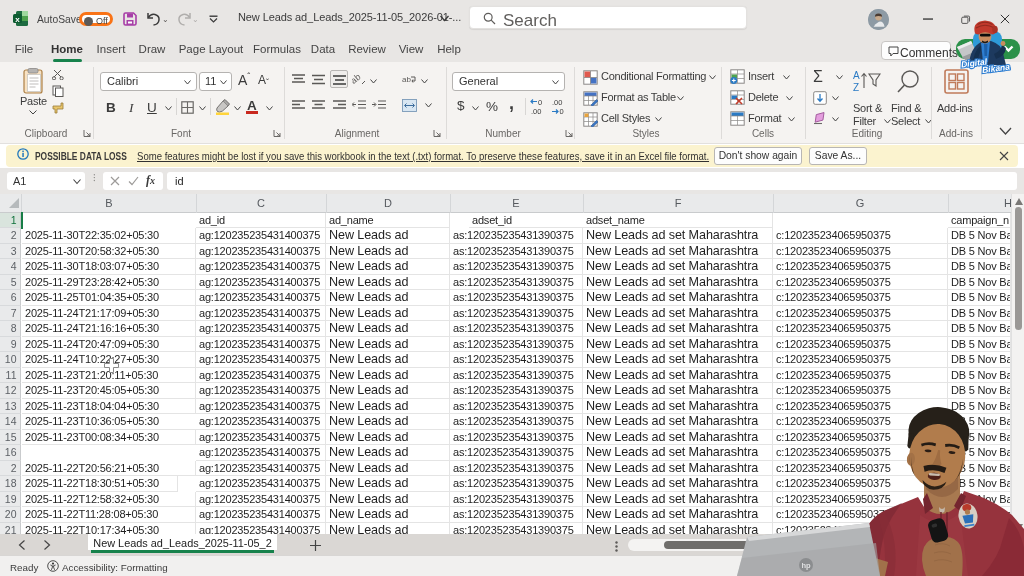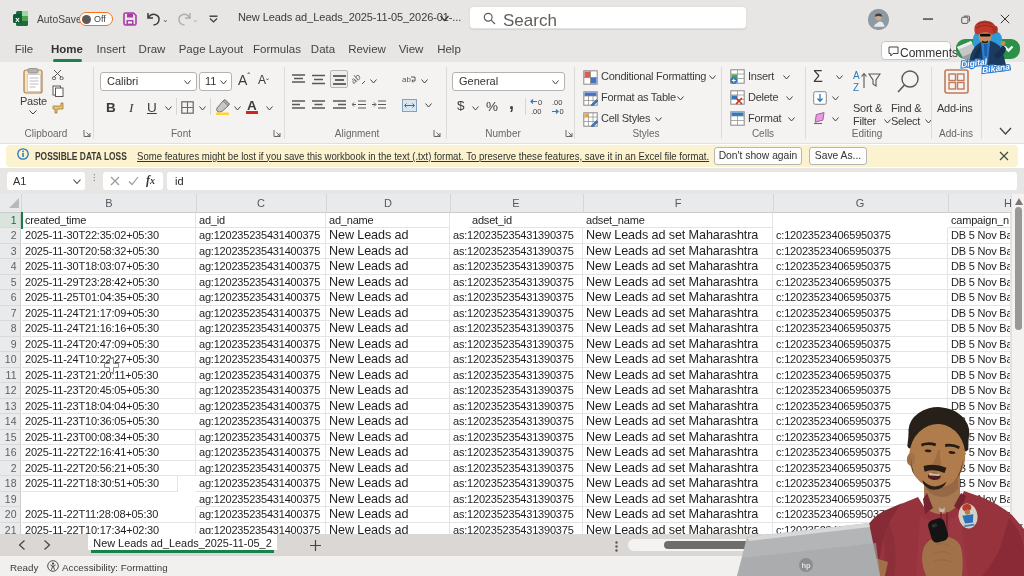--- a/index.html
+++ b/index.html
@@ -55,21 +55,21 @@
 
   <svg class="abs" style="left:13px;top:11px" width="15" height="15" viewBox="0 0 15 15">
     <rect x="3" y="0" width="12" height="15" rx="1.5" fill="#1d6b40"></rect>
     <rect x="9" y="0" width="6" height="5" fill="#9fd89f"></rect>
     <rect x="9" y="5" width="6" height="5" fill="#4ea24e"></rect>
     <rect x="0" y="3" width="9" height="9" rx="1.5" fill="#0e5c31"></rect>
     <text x="4.5" y="10.5" font-size="8" font-weight="bold" fill="#fff" text-anchor="middle" font-family="Liberation Sans">x</text>
   </svg>
   <div class="abs" style="left:37px;top:13.5px;font-size:10.3px;color:#444">AutoSave</div>
 
-  <div class="abs" style="left:79px;top:12px;width:34px;height:14px;background:#fff;border:1px solid #f97316;border-radius:8px">
+  <div class="abs" style="left:79px;top:12px;width:34px;height:14px;background:#fff;border:3px solid #f97316;border-radius:8px">
     <div class="abs" style="left:2px;top:1.5px;width:9px;height:9px;border-radius:50%;background:#5c5a58"></div>
     <div class="abs" style="left:14px;top:1px;font-size:9px;color:#444">Off</div>
   </div>
 
   <svg class="abs" style="left:123px;top:12px" width="14" height="14" viewBox="0 0 14 14">
     <path d="M1 2.5 Q1 1 2.5 1 L10.5 1 L13 3.5 L13 11.5 Q13 13 11.5 13 L2.5 13 Q1 13 1 11.5 Z" fill="none" stroke="#a73ea7" stroke-width="1.6"></path>
     <rect x="4" y="1.5" width="6" height="4" fill="#a73ea7"></rect>
     <rect x="3.5" y="8" width="7" height="5" fill="#a73ea7"></rect>
     <rect x="5" y="9.5" width="4" height="2" fill="#fff"></rect>
   </svg>
@@ -483,21 +483,20 @@
     <div class="ghletter" style="left:516px">E</div>
       <div class="ghl" style="left:583px"></div>
     <div class="ghletter" style="left:678px">F</div>
       <div class="ghl" style="left:773px"></div>
     <div class="ghletter" style="left:860px">G</div>
       <div class="ghl" style="left:948px"></div>
     <div class="ghletter" style="left:1008px">H</div>
   </div>
 <div class="grow" style="top:18.5px">
       <div class="rnum sel">1</div>
-      <div class="cell" style="left:22px;width:174px">created_time</div>
       <div class="cell" style="left:196px;width:130px">ad_id</div>
       <div class="cell" style="left:326px;width:124px">ad_name</div>
       <div class="cell" style="left:469px;width:133px">adset_id</div>
       <div class="cell" style="left:583px;width:190px">adset_name</div>
       <div class="cell" style="left:948px;width:63px">campaign_n</div>
     </div>
 <div class="grow" style="top:34.0px">
       <div class="rnum">2</div>
       <div class="cell" style="left:22px;width:174px">2025-11-30T22:35:02+05:30</div>
       <div class="cell" style="left:196px;width:130px">ag:120235235431400375</div>
@@ -632,21 +631,20 @@
       <div class="cell" style="left:22px;width:174px">2025-11-23T00:08:34+05:30</div>
       <div class="cell" style="left:196px;width:130px">ag:120235235431400375</div>
       <div class="cell f" style="left:326px;width:124px">New Leads ad</div>
       <div class="cell" style="left:450px;width:133px">as:120235235431390375</div>
       <div class="cell f" style="left:583px;width:190px">New Leads ad set Maharashtra</div>
       <div class="cell" style="left:773px;width:175px">c:120235234065950375</div>
       <div class="cell" style="left:948px;width:63px">DB 5 Nov Ba</div>
     </div>
 <div class="grow" style="top:251.0px">
       <div class="rnum">16</div>
-      <div class="cell" style="left:22px;width:174px">2025-11-22T22:16:41+05:30</div>
       <div class="cell" style="left:196px;width:130px">ag:120235235431400375</div>
       <div class="cell f" style="left:326px;width:124px">New Leads ad</div>
       <div class="cell" style="left:450px;width:133px">as:120235235431390375</div>
       <div class="cell f" style="left:583px;width:190px">New Leads ad set Maharashtra</div>
       <div class="cell" style="left:773px;width:175px">c:120235234065950375</div>
       <div class="cell" style="left:948px;width:63px">DB 5 Nov Ba</div>
     </div>
 <div class="grow" style="top:266.5px">
       <div class="rnum">2</div>
       <div class="cell" style="left:22px;width:174px">2025-11-22T20:56:21+05:30</div>
@@ -662,40 +660,41 @@
       <div class="cell" style="left:22px;width:156px">2025-11-22T18:30:51+05:30</div>
       <div class="cell" style="left:196px;width:130px">ag:120235235431400375</div>
       <div class="cell f" style="left:326px;width:124px">New Leads ad</div>
       <div class="cell" style="left:450px;width:133px">as:120235235431390375</div>
       <div class="cell f" style="left:583px;width:190px">New Leads ad set Maharashtra</div>
       <div class="cell" style="left:773px;width:175px">c:120235234065950375</div>
       <div class="cell" style="left:948px;width:63px">DB 5 Nov Ba</div>
     </div>
 <div class="grow" style="top:297.5px">
       <div class="rnum">19</div>
+      <div class="cell" style="left:22px;width:174px">2025-11-22T12:58:32+05:30</div>
       <div class="cell" style="left:196px;width:130px">ag:120235235431400375</div>
       <div class="cell f" style="left:326px;width:124px">New Leads ad</div>
       <div class="cell" style="left:450px;width:133px">as:120235235431390375</div>
       <div class="cell f" style="left:583px;width:190px">New Leads ad set Maharashtra</div>
       <div class="cell" style="left:773px;width:175px">c:120235234065950375</div>
       <div class="cell" style="left:948px;width:63px">DB 5 Nov Ba</div>
     </div>
 <div class="grow" style="top:313.0px">
       <div class="rnum">20</div>
       <div class="cell" style="left:22px;width:174px">2025-11-22T11:28:08+05:30</div>
       <div class="cell" style="left:196px;width:130px">ag:120235235431400375</div>
       <div class="cell f" style="left:326px;width:124px">New Leads ad</div>
       <div class="cell" style="left:450px;width:133px">as:120235235431390375</div>
       <div class="cell f" style="left:583px;width:190px">New Leads ad set Maharashtra</div>
       <div class="cell" style="left:773px;width:175px">c:120235234065950375</div>
       <div class="cell" style="left:948px;width:63px">DB 5 Nov Ba</div>
     </div>
 <div class="grow" style="top:328.5px">
       <div class="rnum">21</div>
-      <div class="cell" style="left:22px;width:174px">2025-11-22T10:17:34+02:30</div>
+      <div class="cell" style="left:22px;width:174px">2025-11-22T10:17:34+05:30</div>
       <div class="cell" style="left:196px;width:130px">ag:120235235431400375</div>
       <div class="cell f" style="left:326px;width:124px">New Leads ad</div>
       <div class="cell" style="left:450px;width:133px">as:120235235431390375</div>
       <div class="cell f" style="left:583px;width:190px">New Leads ad set Maharashtra</div>
       <div class="cell" style="left:773px;width:175px">c:120235234065950375</div>
       <div class="cell" style="left:948px;width:63px">DB 5 Nov Ba</div>
     </div>
 
   <div class="abs" style="left:21px;top:18px;width:2px;height:16.5px;background:#177d46"></div>
 

